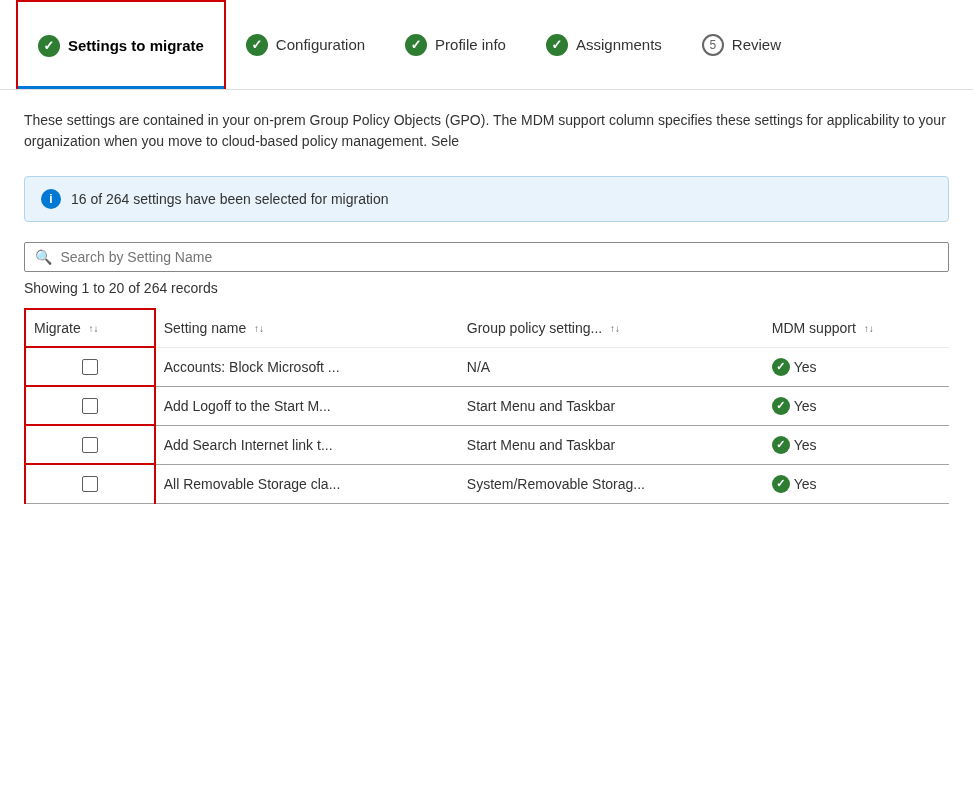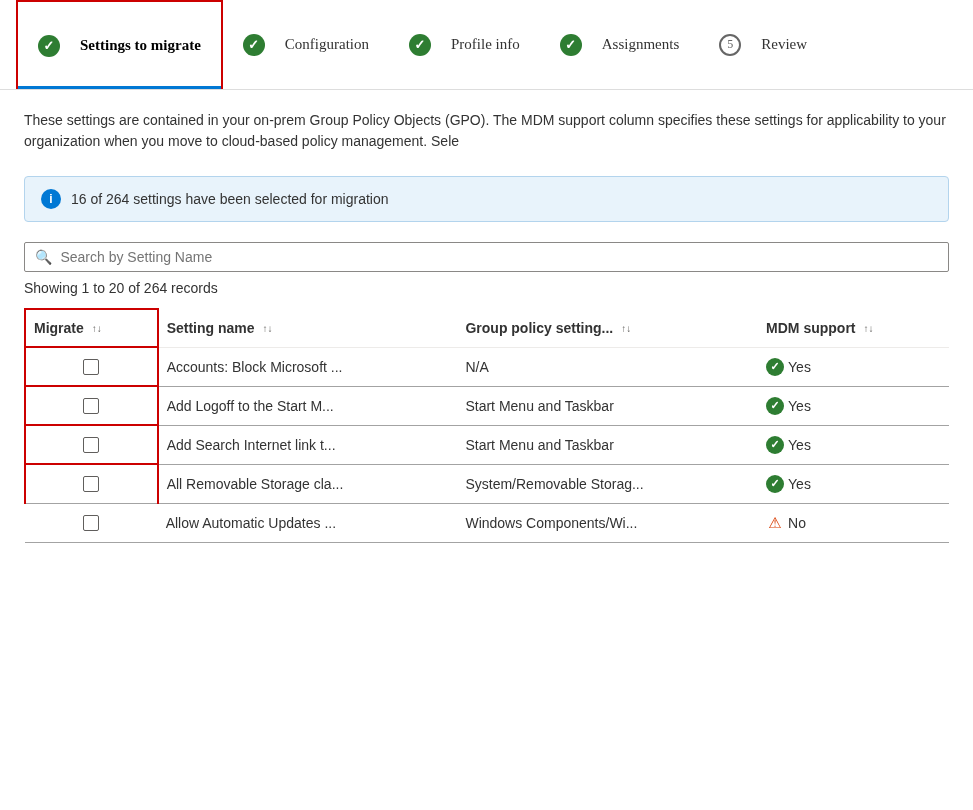--- a/index.html
+++ b/index.html
@@ -10,30 +10,29 @@
       display: flex;
       align-items: center;
       border-bottom: 1px solid #ddd;
       padding: 0 16px;
       height: 90px;
       gap: 0;
     }
     .wizard-step {
       display: flex;
       align-items: center;
-      gap: 20px;
+      gap: 8px;
       padding: 8px 20px;
       height: 100%;
       cursor: pointer;
       position: relative;
       white-space: nowrap;
       font-size: 15px;
       color: #333;
       text-decoration: none;
-      font-family: Liberation Serif, serif;
     }
     .wizard-step.active {
       font-weight: 700;
       color: #000;
     }
     .wizard-step.active::after {
       content: '';
       position: absolute;
       bottom: 0;
       left: 0;
@@ -156,21 +155,21 @@
 
     
     .data-table {
       width: 100%;
       border-collapse: collapse;
     }
     .data-table th {
       text-align: left;
       padding: 10px 8px;
       font-size: 14px;
-      font-weight: 700;
+      font-weight: 400;
       color: #333;
       border-bottom: 1px solid #edebe9;
       white-space: nowrap;
     }
     .data-table td {
       padding: 10px 8px;
       font-size: 14px;
       color: #333;
       border-bottom: 1px solid #a3a3a3;
       vertical-align: middle;
@@ -359,30 +358,15 @@
           </td>
           <td>All Removable Storage cla...</td>
           <td>System/Removable Storag...</td>
           <td>
             <div class="mdm-cell">
               <span class="status-green">✓</span>
               <span>Yes</span>
             </div>
           </td>
         </tr>
-        <tr>
-          <td>
-            <div class="checkbox-cell">
-              <div class="checkbox"></div>
-            </div>
-          </td>
-          <td>Allow Automatic Updates ...</td>
-          <td>Windows Components/Wi...</td>
-          <td>
-            <div class="mdm-cell">
-              <span class="status-warning">⚠</span>
-              <span>No</span>
-            </div>
-          </td>
-        </tr>
       </tbody>
   </table>
 </div>
 
 </body></html>

